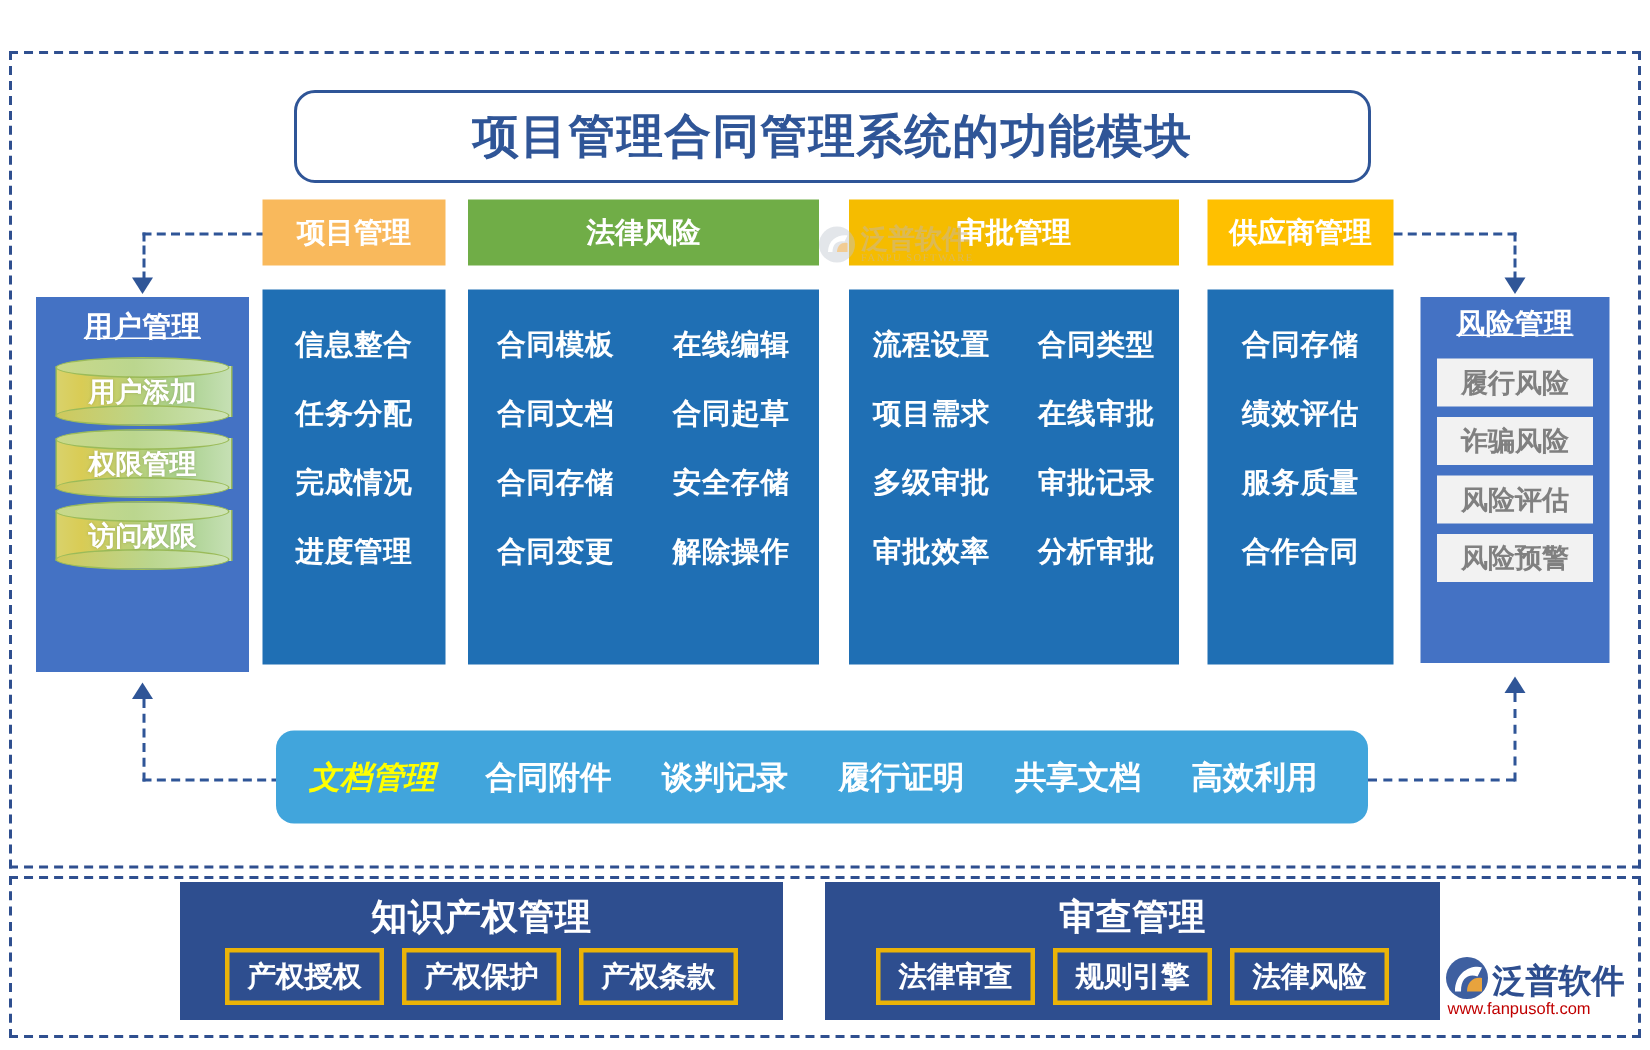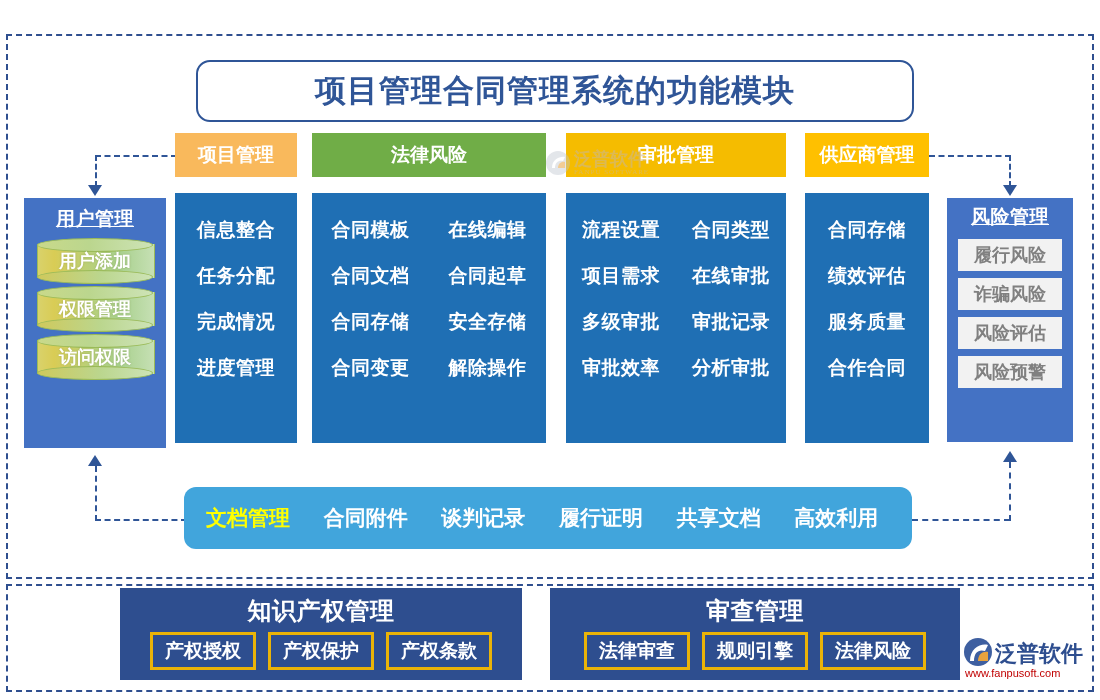--- a/index.html
+++ b/index.html
@@ -114,21 +114,21 @@
     color:#808080;font-size:18px;font-weight:bold;
   }
 
   
   #doc-bar{
     position:absolute;left:184px;top:487px;width:728px;height:62px;
     background:#41A5DC;border-radius:12px;z-index:3;
     display:flex;align-items:center;
   }
   #doc-bar .dtitle{
-    color:#FFFF00;font-size:21px;font-weight:bold;margin-left:22px;white-space:nowrap;
+    color:#FFFF00;font-size:21px;font-weight:bold;margin-left:22px;white-space:nowrap;font-style:italic;
   }
   #doc-bar .ditem{
     color:#ffffff;font-size:21px;font-weight:bold;white-space:nowrap;
   }
   #doc-bar .spacer{flex:1;}
 
   
   .navy-box{
     position:absolute;background:#2E4E8F;z-index:3;
     display:flex;flex-direction:column;align-items:center;

